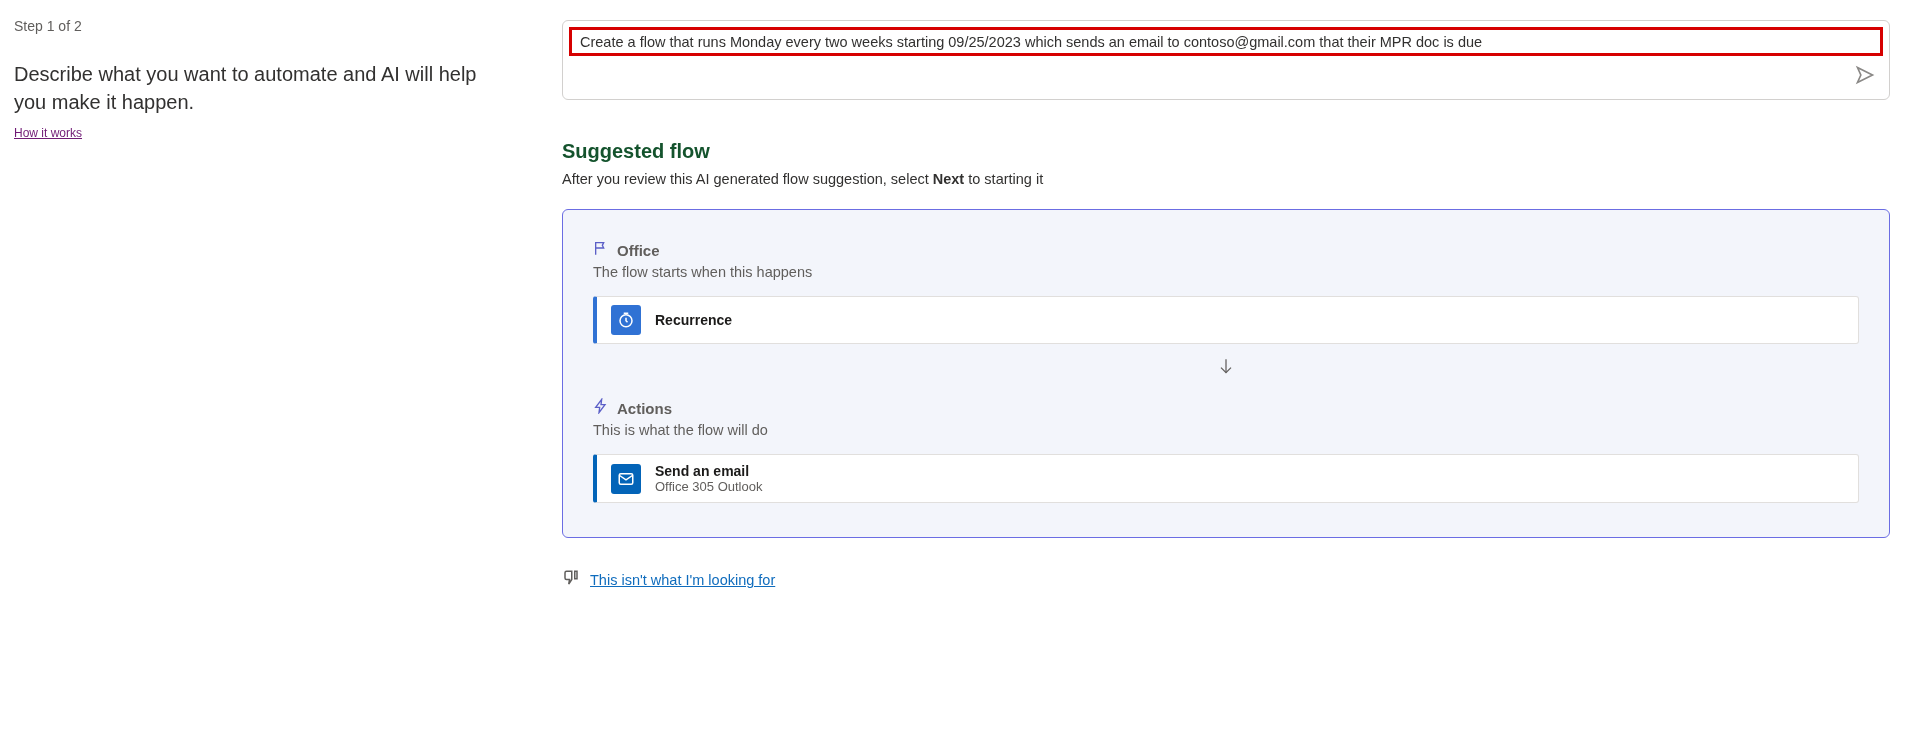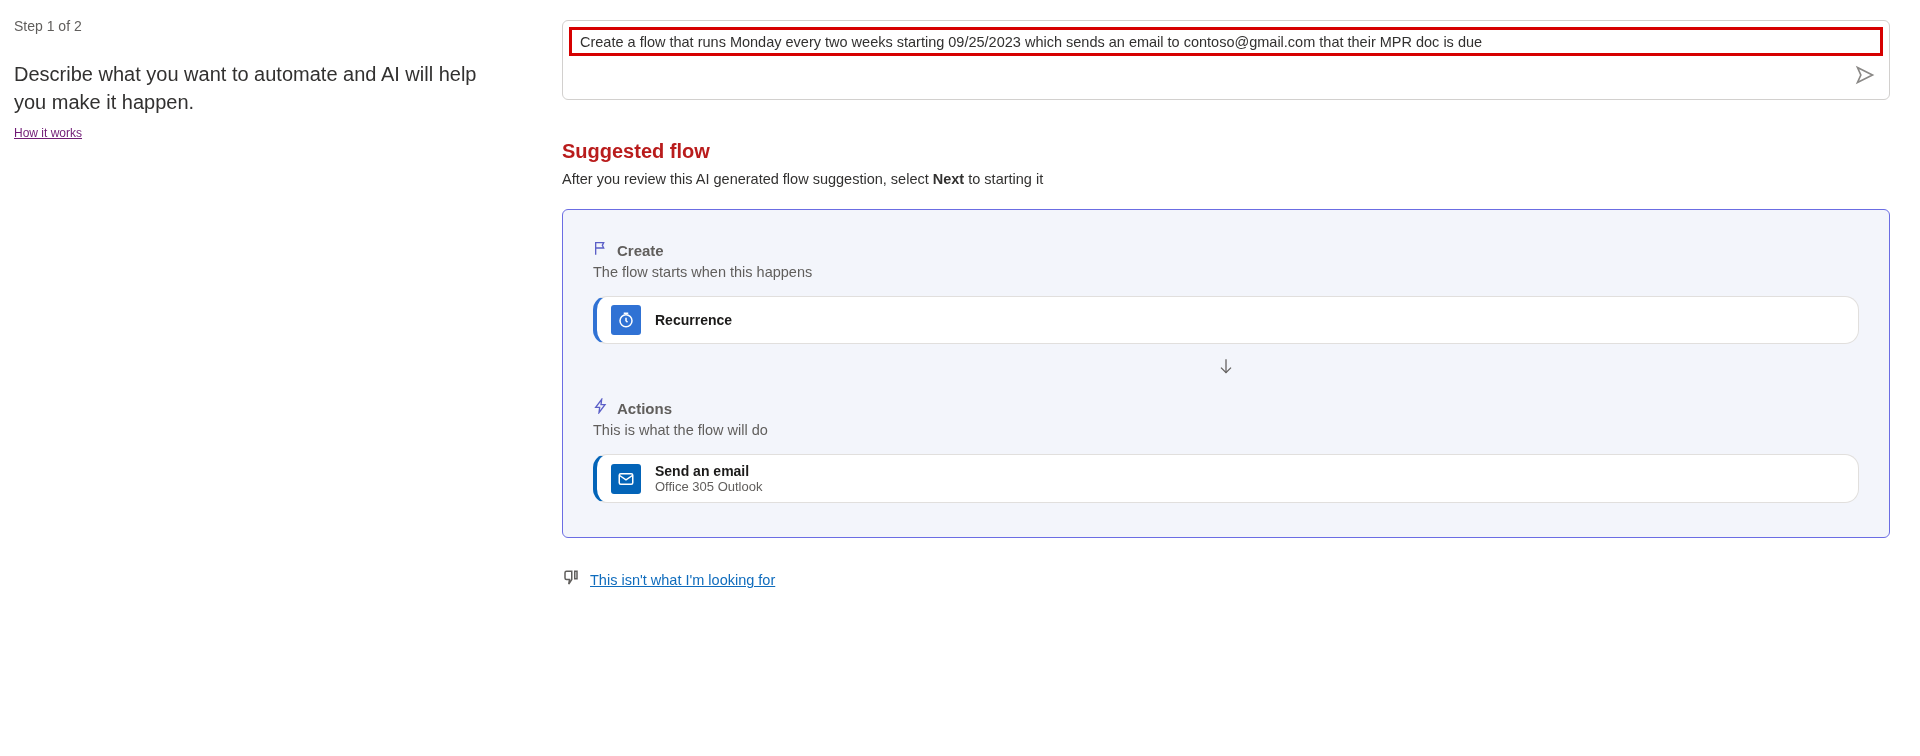--- a/index.html
+++ b/index.html
@@ -71,21 +71,21 @@
     .send-icon {
       position: absolute;
       right: 14px;
       bottom: 10px;
       cursor: pointer;
       color: #8a8886;
     }
     .section-title {
       font-size: 20px;
       font-weight: 600;
-      color: #b91c1c;
+      color: #14532d;
       margin-bottom: 8px;
     }
     .section-sub {
       font-size: 14.5px;
       color: #323130;
       margin-bottom: 22px;
     }
     .section-sub b { font-weight: 600; }
     .flow-card {
       border: 1px solid #6b6de3;
@@ -110,21 +110,21 @@
       font-size: 14.5px;
       color: #605e5c;
       margin-bottom: 16px;
     }
     .card-row {
       display: flex;
       align-items: center;
       background: #fff;
       border: 1px solid #e1dfdd;
       border-left: 4px solid #3072d4;
-      border-radius: 14px;
+      border-radius: 3px;
       padding: 8px 14px;
       gap: 14px;
       cursor: pointer;
     }
     .card-row.outlook { border-left-color: #0364b8; }
     .card-icon {
       width: 30px;
       height: 30px;
       border-radius: 3px;
       display: flex;
@@ -193,21 +193,21 @@
     </div>
 
     <div class="flow-card">
 
       <div class="block-header">
         <span class="flag-icon">
           <svg width="16" height="16" viewBox="0 0 24 24" fill="none" stroke="currentColor" stroke-width="2">
               <path d="M4 22V4h12l-2 4 2 4H4"></path>
             </svg>
         </span>
-        <span class="label">Create</span>
+        <span class="label">Office</span>
       </div>
       <div class="block-desc">The flow starts when this happens</div>
 
       <div class="card-row">
         <div class="card-icon recurrence">
           <svg width="18" height="18" viewBox="0 0 24 24" fill="none" stroke="currentColor" stroke-width="2">
               <circle cx="12" cy="13" r="8"></circle>
               <path d="M12 9v4l2 2"></path>
               <path d="M9 3h6"></path>
             </svg>

